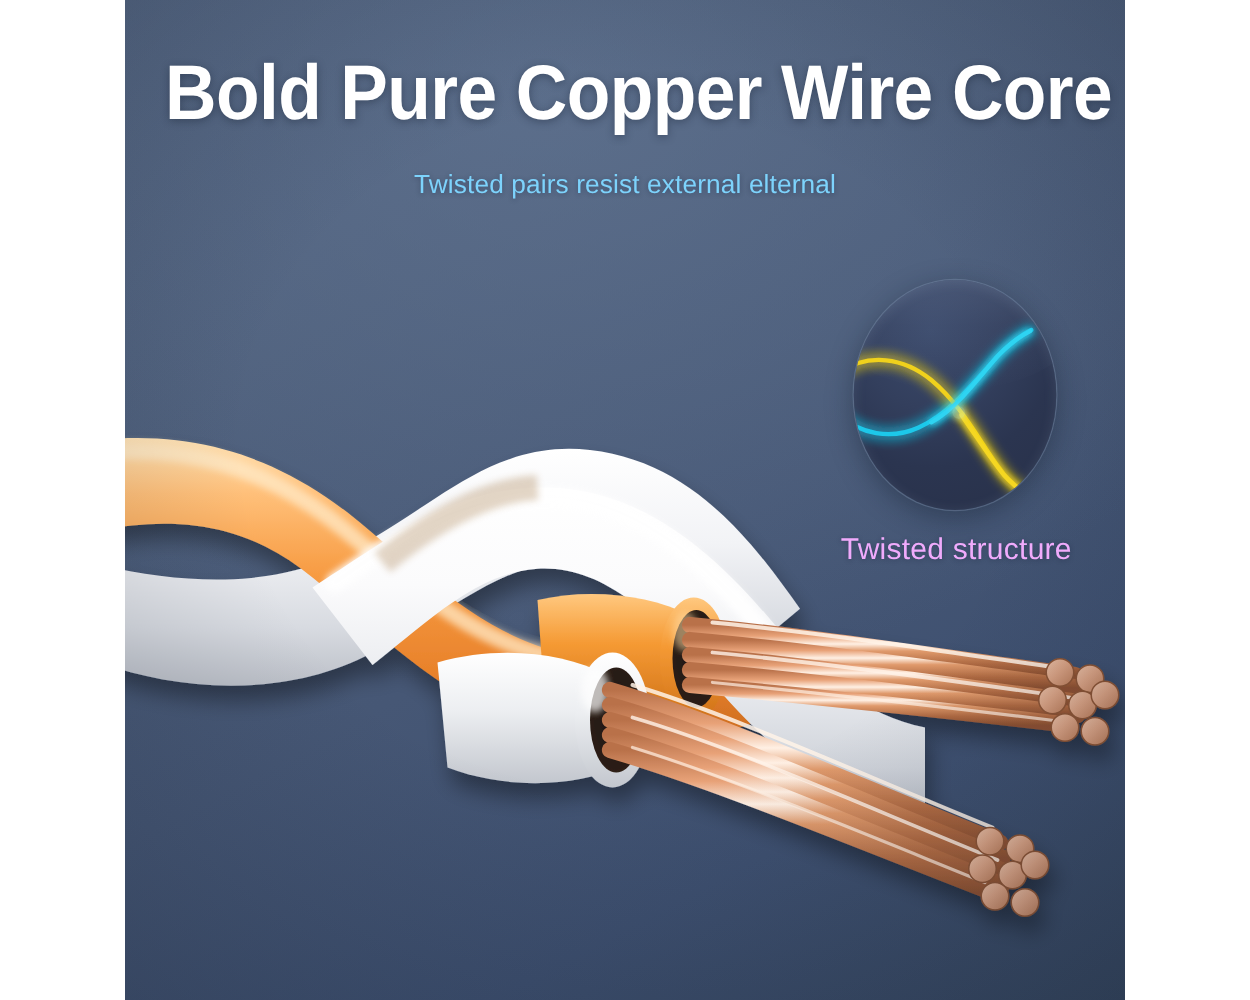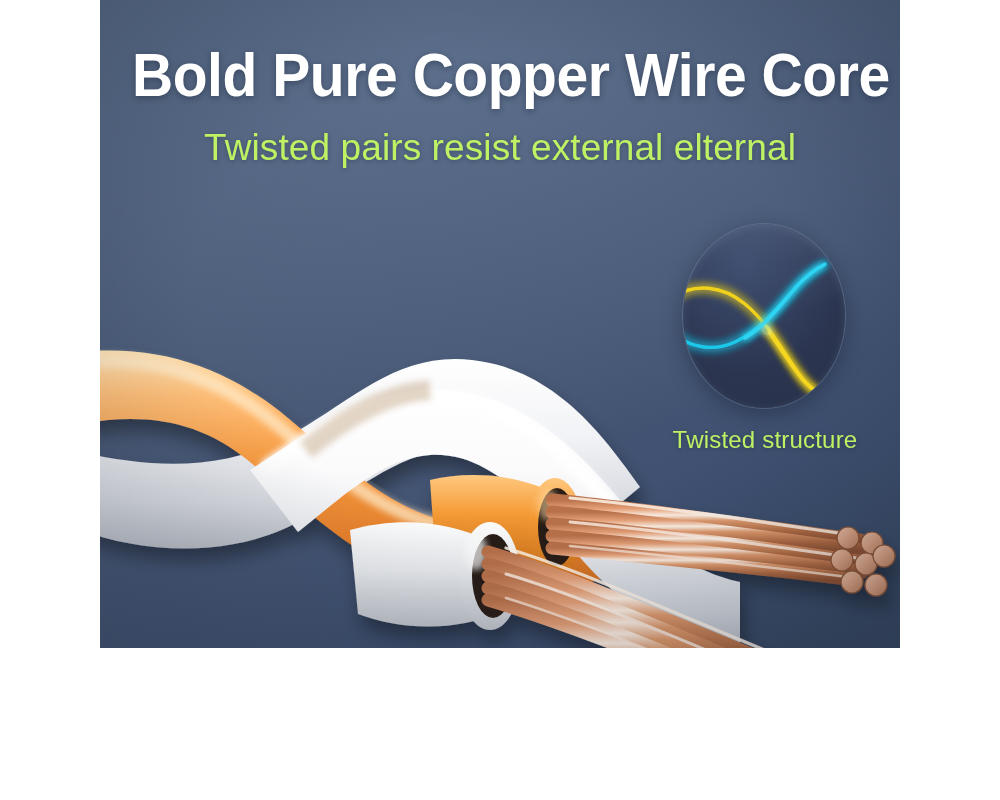--- a/index.html
+++ b/index.html
@@ -21,21 +21,21 @@
     height: 800px;
     background: #ffffff;
   }
 
   
   .panel {
     position: absolute;
     left: 100px;
     top: 0;
     width: 800px;
-    height: 648px;
+    height: 800px;
     overflow: hidden;
     background: #4a5c78;
   }
   .panel-bg {
     position: absolute;
     inset: 0;
     background:
       radial-gradient(ellipse 120% 90% at 42% 8%,
         rgba(104,124,154,0.55) 0%,
         rgba(104,124,154,0.25) 38%,
@@ -74,22 +74,22 @@
     white-space: nowrap;
   }
 
   
   .subtitle {
     position: absolute;
     left: 0;
     top: 130px;
     width: 800px;
     text-align: center;
-    color: #bef264;
-    font-size: 37px;
+    color: #7dd3fc;
+    font-size: 21px;
     font-weight: normal;
     line-height: 36px;
     letter-spacing: 0.1px;
     text-shadow: 0 1px 4px rgba(20,30,48,0.35);
   }
   .subtitle span { display: block; }
 
   
   .inset-wrap {
     position: absolute;
@@ -125,21 +125,21 @@
   }
   .inset-circle svg { position: absolute; inset: 0; }
 
   
   .inset-caption {
     position: absolute;
     left: 520px;
     top: 426px;
     width: 290px;
     text-align: center;
-    color: #bef264;
+    color: #f0abfc;
     font-size: 24px;
     letter-spacing: 0.2px;
     text-shadow: 0 1px 4px rgba(20,30,48,0.35);
   }
 
   
   .cable-stage {
     position: absolute;
     left: 0;
     top: 0;

